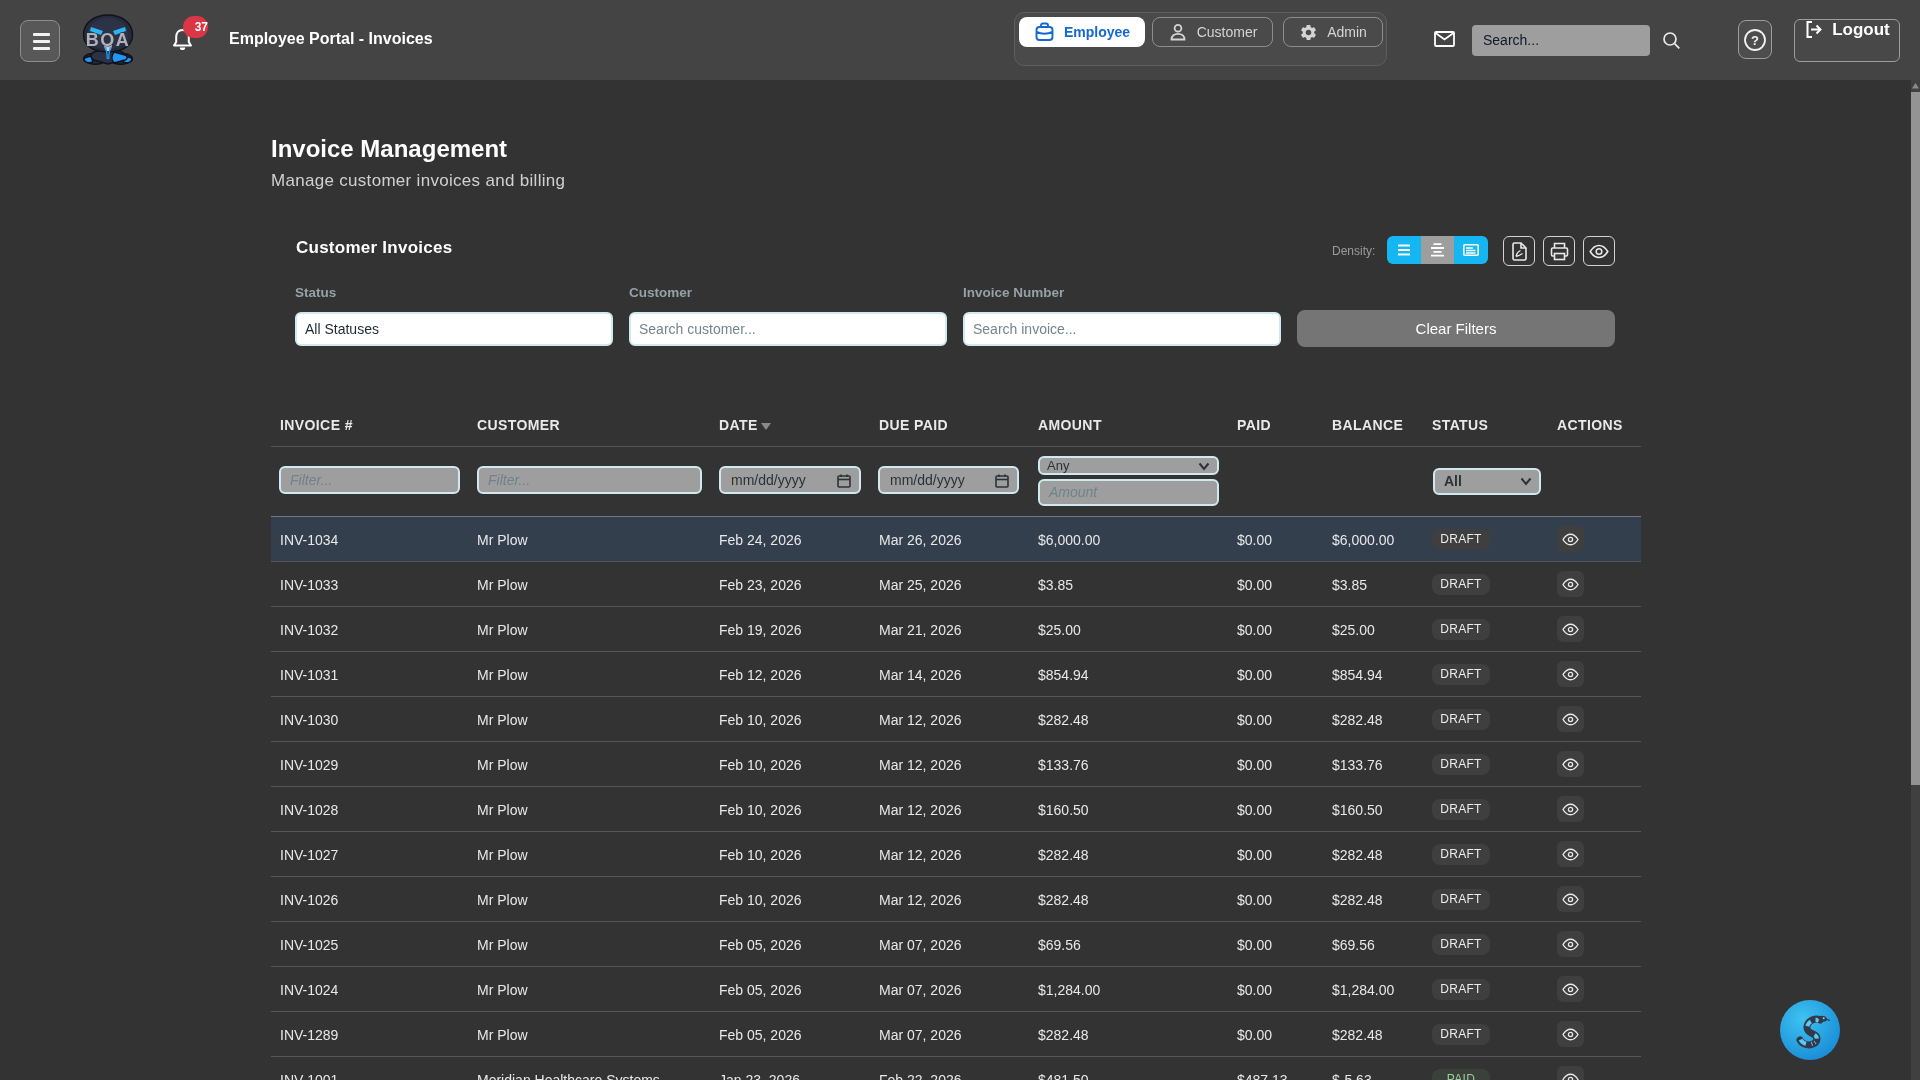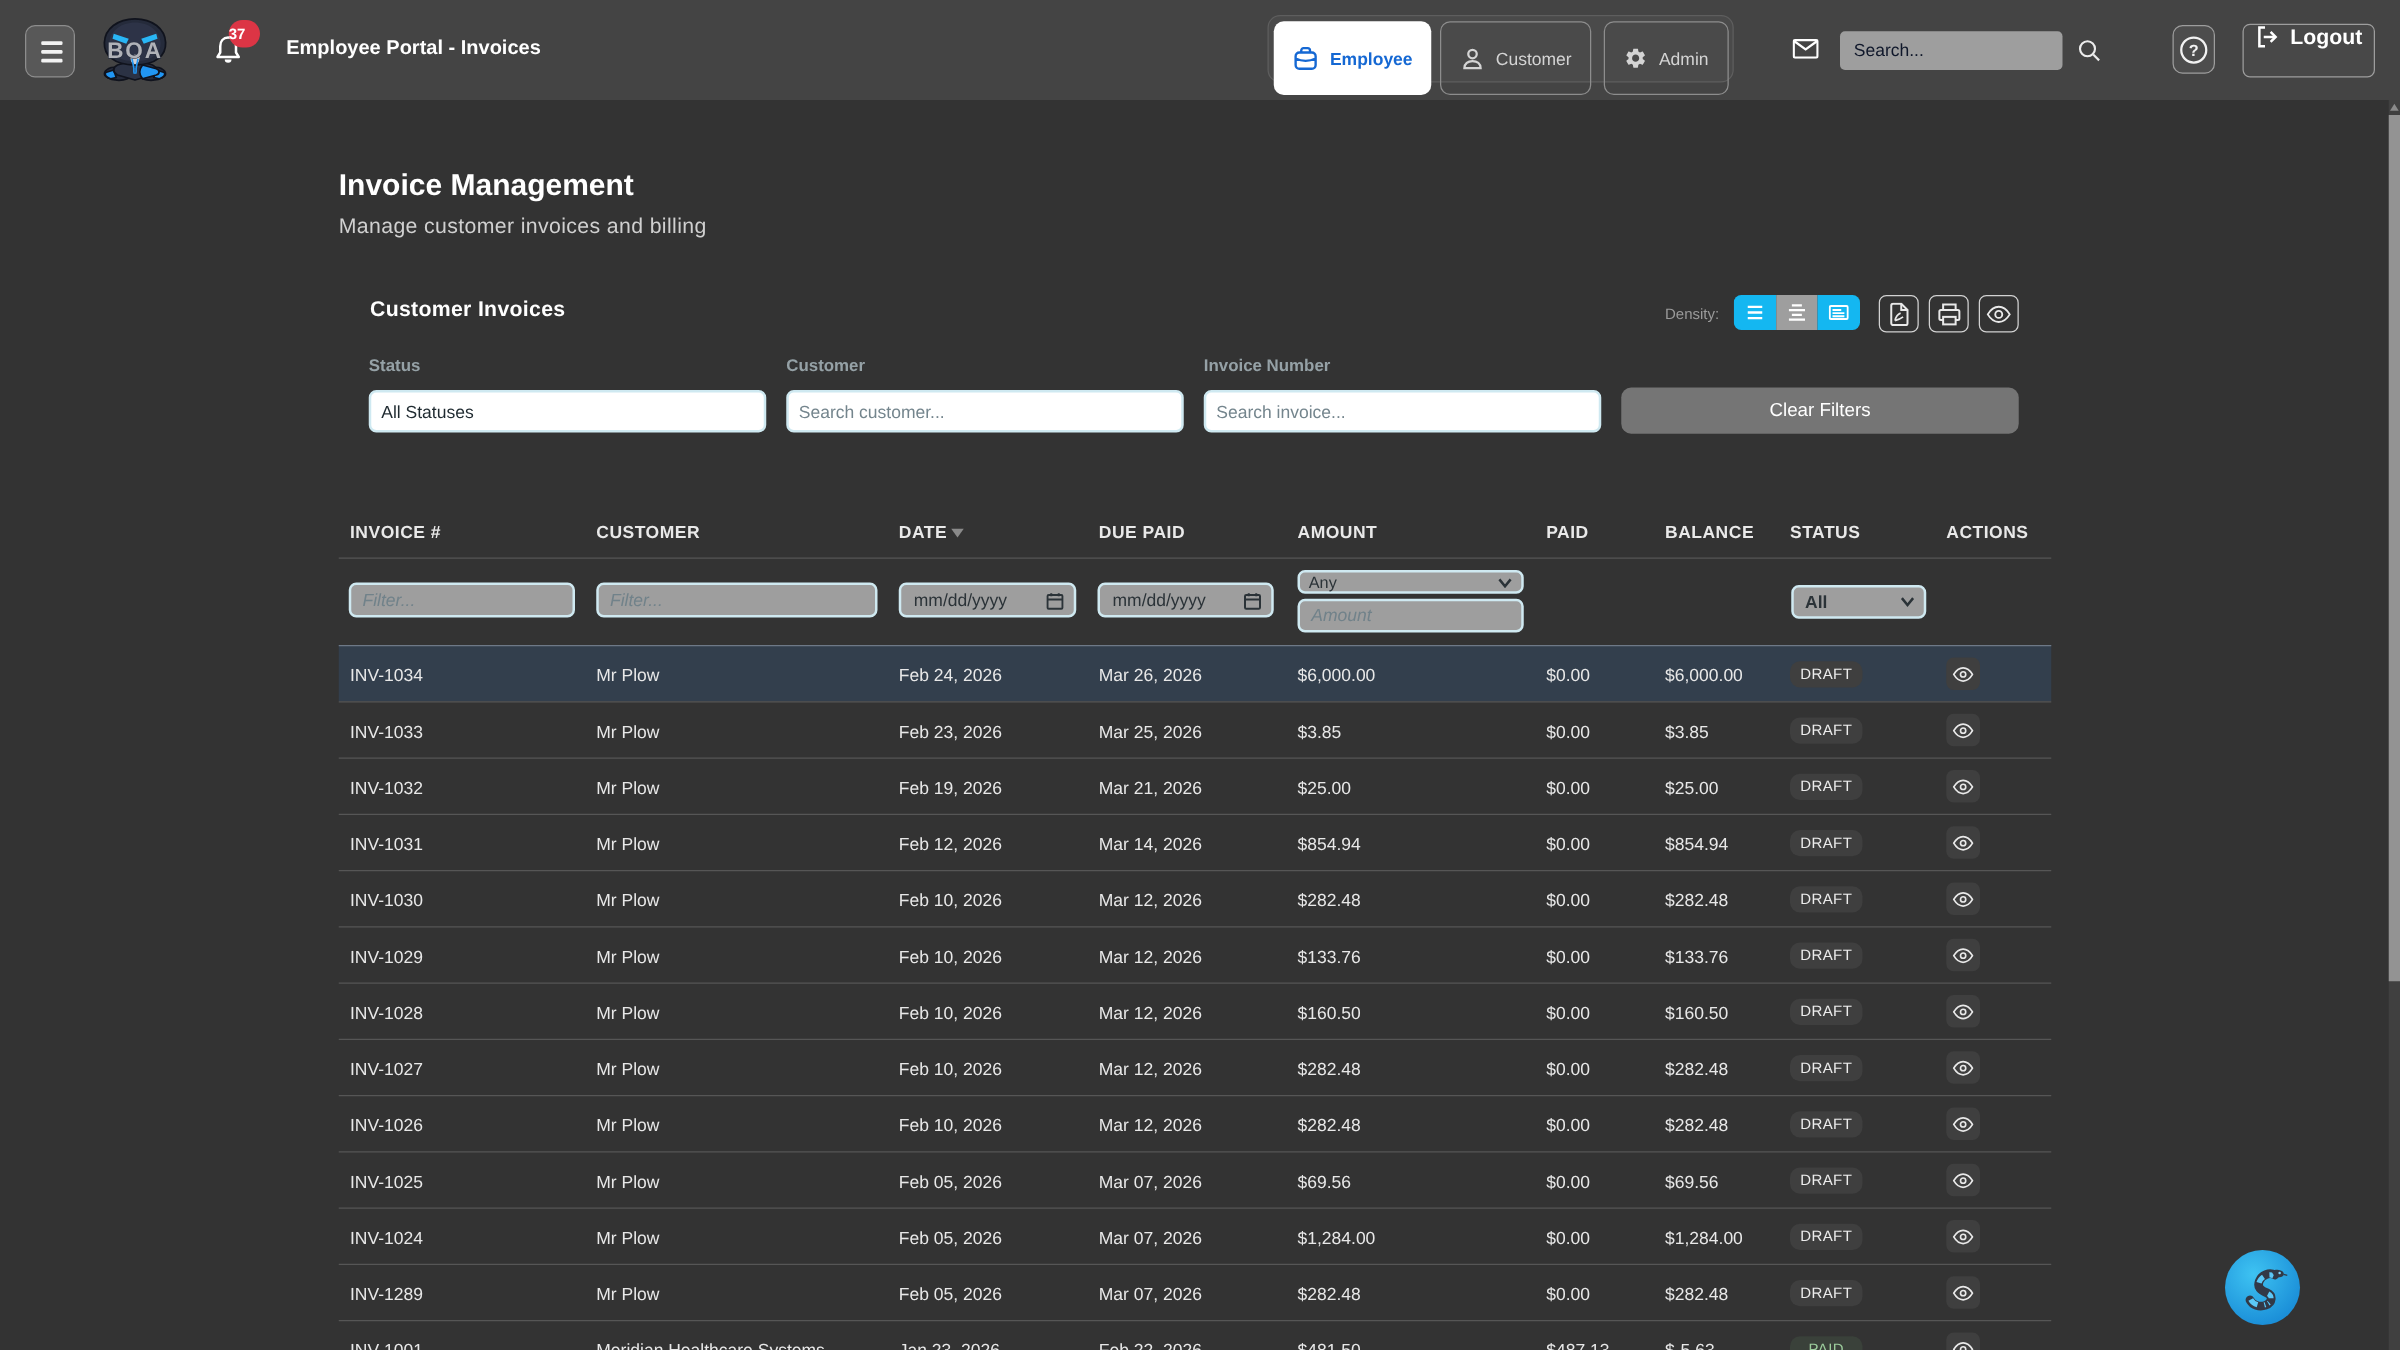--- a/index.html
+++ b/index.html
@@ -6,24 +6,24 @@
   html,body { width:1920px; height:1080px; overflow:hidden; background:#333333;
     font-family:"Liberation Sans", sans-serif; }
   .abs { position:absolute; }
   
   #hdr { position:absolute; left:0; top:0; width:1920px; height:80px; background:#444444; }
   #burger { position:absolute; left:20px; top:20px; width:40px; height:42px;
     background:#585858; border:1px solid #8d8d8d; border-radius:8px; }
   #burger div { position:absolute; left:12px; width:17px; height:3px; background:#f2f2f2; border-radius:1px; }
   #hdr-title { position:absolute; left:229px; top:30px; font-size:16px; font-weight:bold; color:#ffffff; }
   #badge { position:absolute; left:183px; top:16px; width:25px; height:22px; border-radius:11px;
-    background:#dc3545; color:#fff; font-size:12px; font-weight:bold; text-align:left; line-height:22px; }
+    background:#dc3545; color:#fff; font-size:12px; font-weight:bold; text-align:right; line-height:22px; }
   #navgrp { position:absolute; left:1014px; top:12px; width:373px; height:54px;
     background:#4a4a4a; border:1px solid #5e5e5e; border-radius:10px; }
-  .navbtn { position:absolute; top:4px; height:59px; border-radius:8px; display:flex;
+  .navbtn { position:absolute; top:4px; height:30px; border-radius:8px; display:flex;
     align-items:center; justify-content:center; gap:9px; font-size:14px; color:#d4d4d4;
     border:1px solid #8d8d8d; background:transparent; }
   #nav-emp { left:4px; width:126px; background:#ffffff; border:none; color:#1568d3; font-weight:bold; }
   #nav-cust { left:137px; width:121px; }
   #nav-adm { left:268px; width:100px; }
   #search { position:absolute; left:1472px; top:25px; width:178px; height:31px;
     background:#9e9e9e; border-radius:4px; color:#0f172a; font-size:14px; line-height:31px;
     padding-left:11px; }
   #helpbtn { position:absolute; left:1738px; top:20px; width:34px; height:39px;
     background:#4d4d4d; border:1px solid #9d9d9d; border-radius:8px; display:flex; align-items:center; justify-content:center; }

